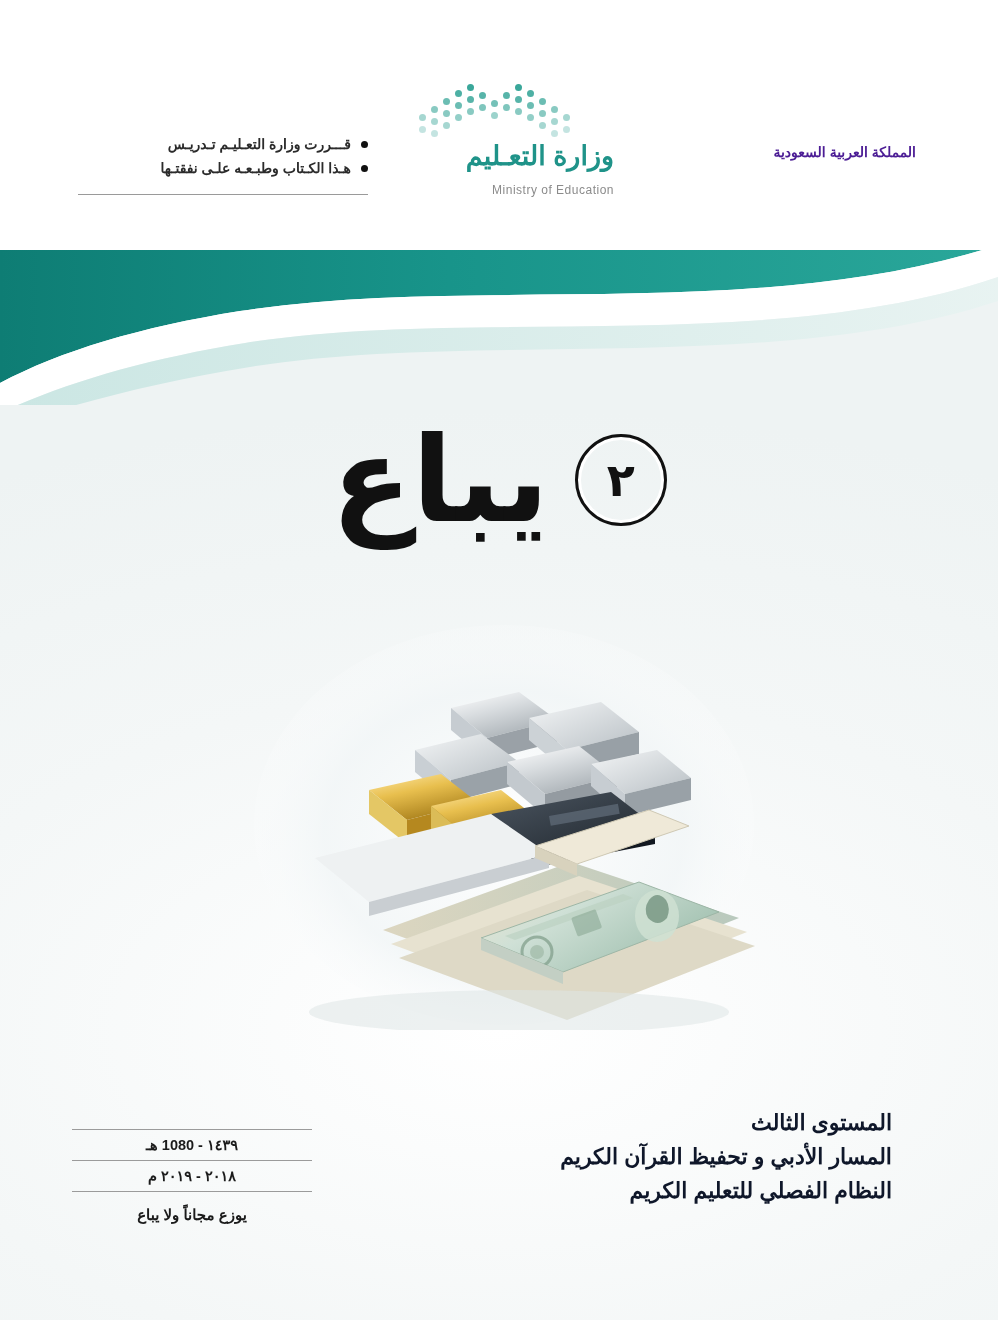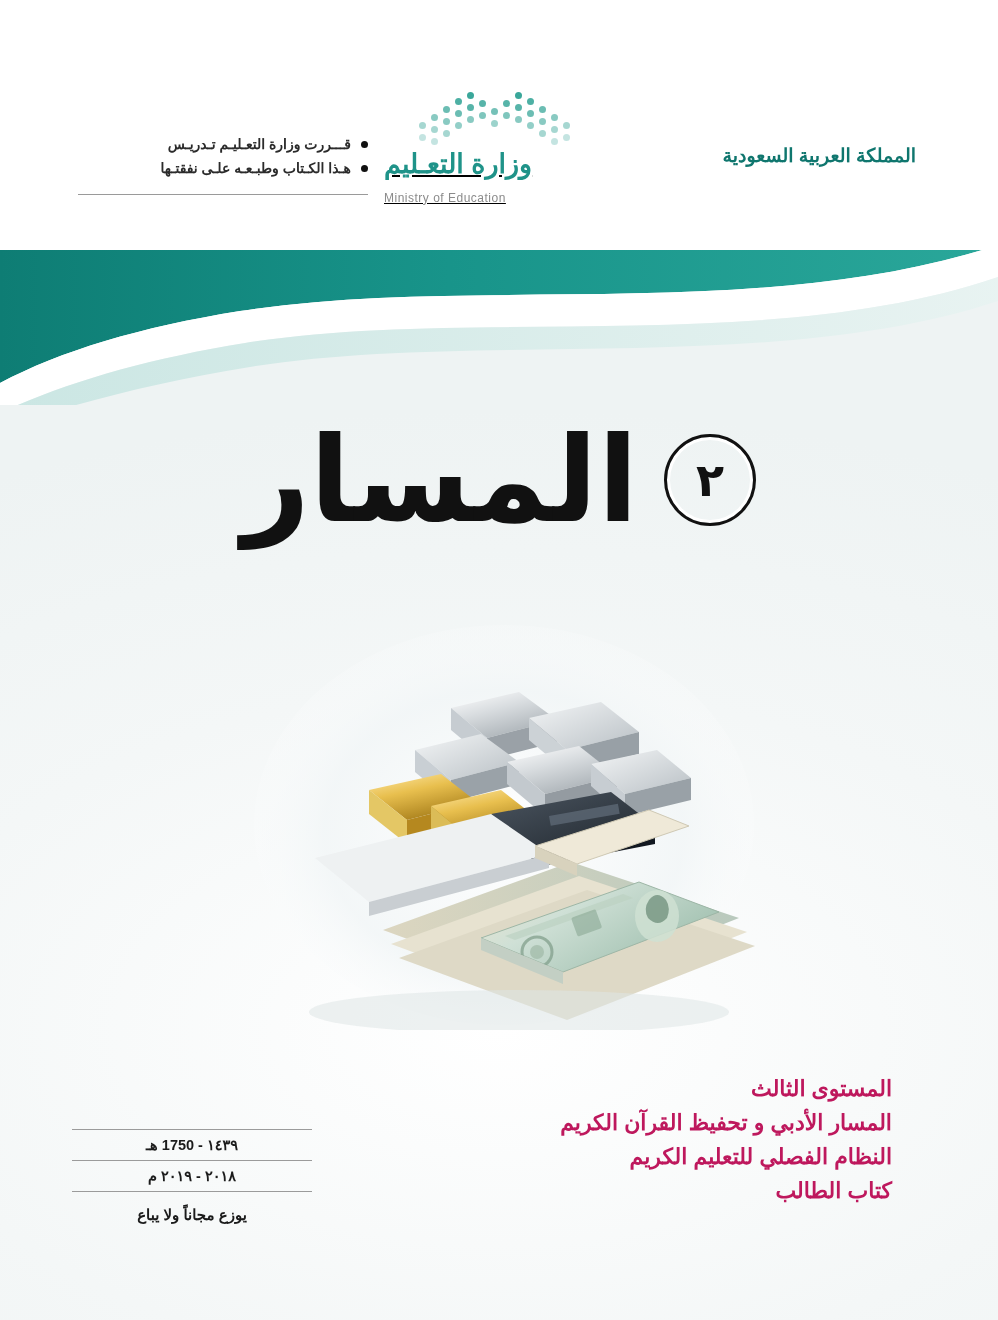--- a/index.html
+++ b/index.html
@@ -26,36 +26,35 @@
     top: 0; left: 0;
     width: 998px;
     height: 250px;
     background: #ffffff;
     z-index: 5;
   }
   .kingdom {
     position: absolute;
     top: 144px;
     right: 82px;
-    font-size: 19px;
-    color: #0f766e;
+    font-size: 14px;
+    color: #4c1d95;
     font-weight: bold;
     letter-spacing: 0px;
     white-space: nowrap;
   }
 
   
   .logo-wrap {
     position: absolute;
-    top: 92px;
+    top: 84px;
     left: 50%;
     transform: translateX(-50%);
     width: 230px;
-    text-align: left;
-    text-decoration: underline;
+    text-align: right;
   }
   .logo-dots {
     position: relative;
     height: 56px;
     width: 160px;
     margin: 0 auto 2px auto;
   }
   .logo-dots i {
     position: absolute;
     width: 7px;
@@ -176,21 +175,21 @@
   .book-info {
     position: absolute;
     bottom: 112px;
     right: 106px;
     text-align: right;
     direction: rtl;
     z-index: 7;
   }
   .book-info div {
     font-size: 22px;
-    color: #be185d;
+    color: #0f172a;
     line-height: 1.55;
     font-weight: bold;
   }
 
   
   .credits {
     position: absolute;
     bottom: 96px;
     left: 72px;
     width: 240px;
@@ -306,21 +305,21 @@
       <div class="line">
         <span class="bullet"></span>
         <span>هـذا الكـتاب وطبـعـه علـى نفقتـها</span>
       </div>
       <div class="rule"></div>
     </div>
   </div>
 
   <div class="title-row">
     <div class="title-badge">٢</div>
-    <div class="title-text">المسار</div>
+    <div class="title-text">يباع</div>
   </div>
 
   <div class="cover-art">
     <svg width="560" height="430" viewBox="0 0 560 430">
       <defs>
         <radialGradient id="glow" cx="50%" cy="52%" r="58%">
           <stop offset="0%" stop-color="#ffffff" stop-opacity="1"></stop>
           <stop offset="62%" stop-color="#f2f6f7" stop-opacity="0.85"></stop>
           <stop offset="100%" stop-color="#ffffff" stop-opacity="0"></stop>
         </radialGradient>
@@ -419,25 +418,24 @@
       </g>
 
       <ellipse cx="300" cy="412" rx="210" ry="22" fill="#dfe6e6" opacity="0.55"></ellipse>
     </svg>
   </div>
 
   <div class="book-info">
     <div>المستوى الثالث</div>
     <div>المسار الأدبي و تحفيظ القرآن الكريم</div>
     <div>النظام الفصلي للتعليم الكريم</div>
-    <div>كتاب الطالب</div>
   </div>
 
   <div class="credits">
     <div class="sep"></div>
-    <div class="c-line">١٤٣٩ - 1750 هـ</div>
+    <div class="c-line">١٤٣٩ - 1080 هـ</div>
     <div class="sep"></div>
     <div class="c-line">٢٠١٨ - ٢٠١٩ م</div>
     <div class="sep"></div>
     <div class="free">يوزع مجاناً ولا يباع</div>
   </div>
 
 </div>
 
 </body></html>

